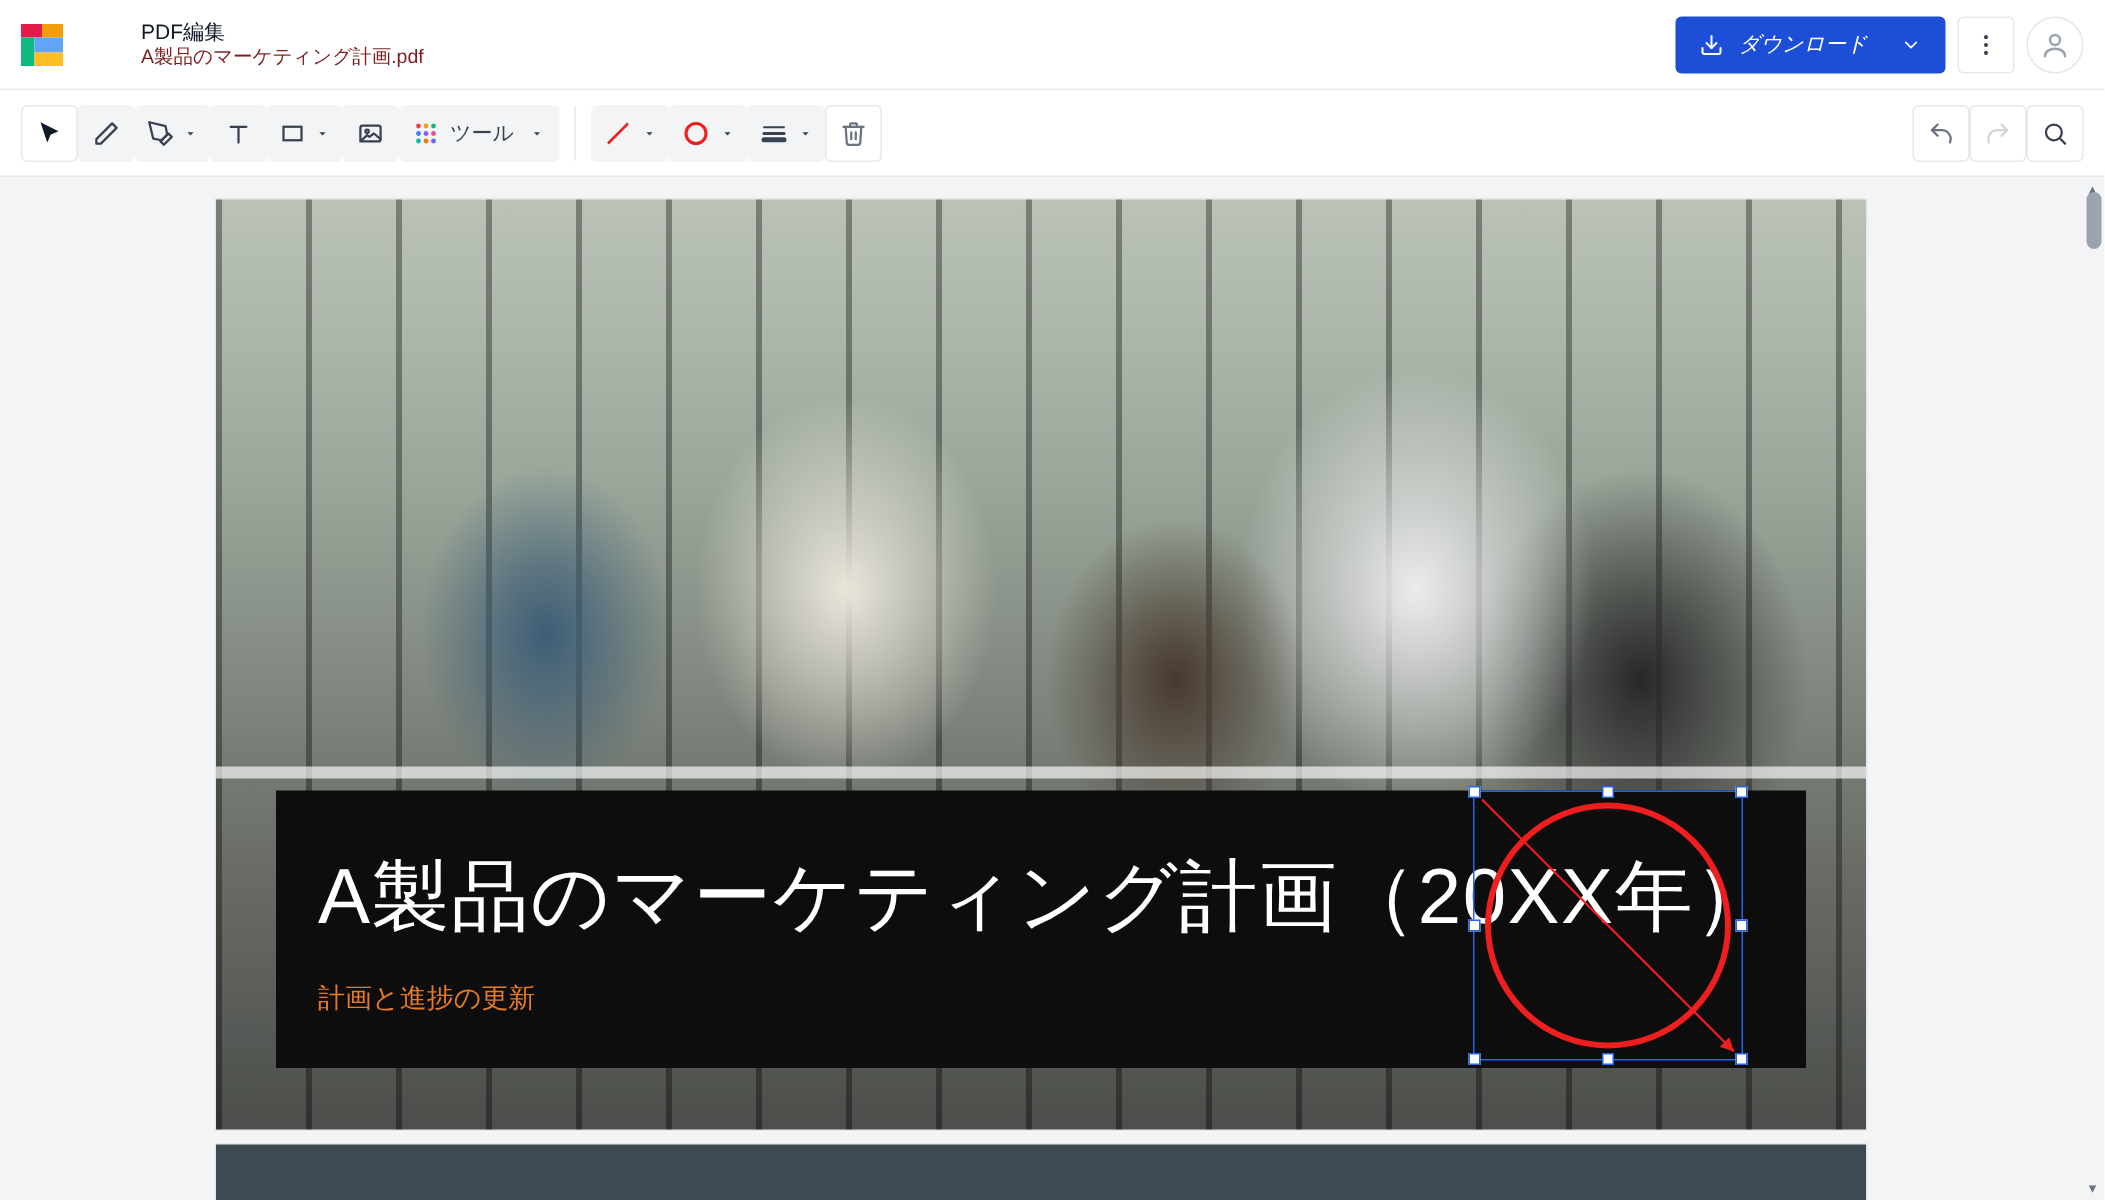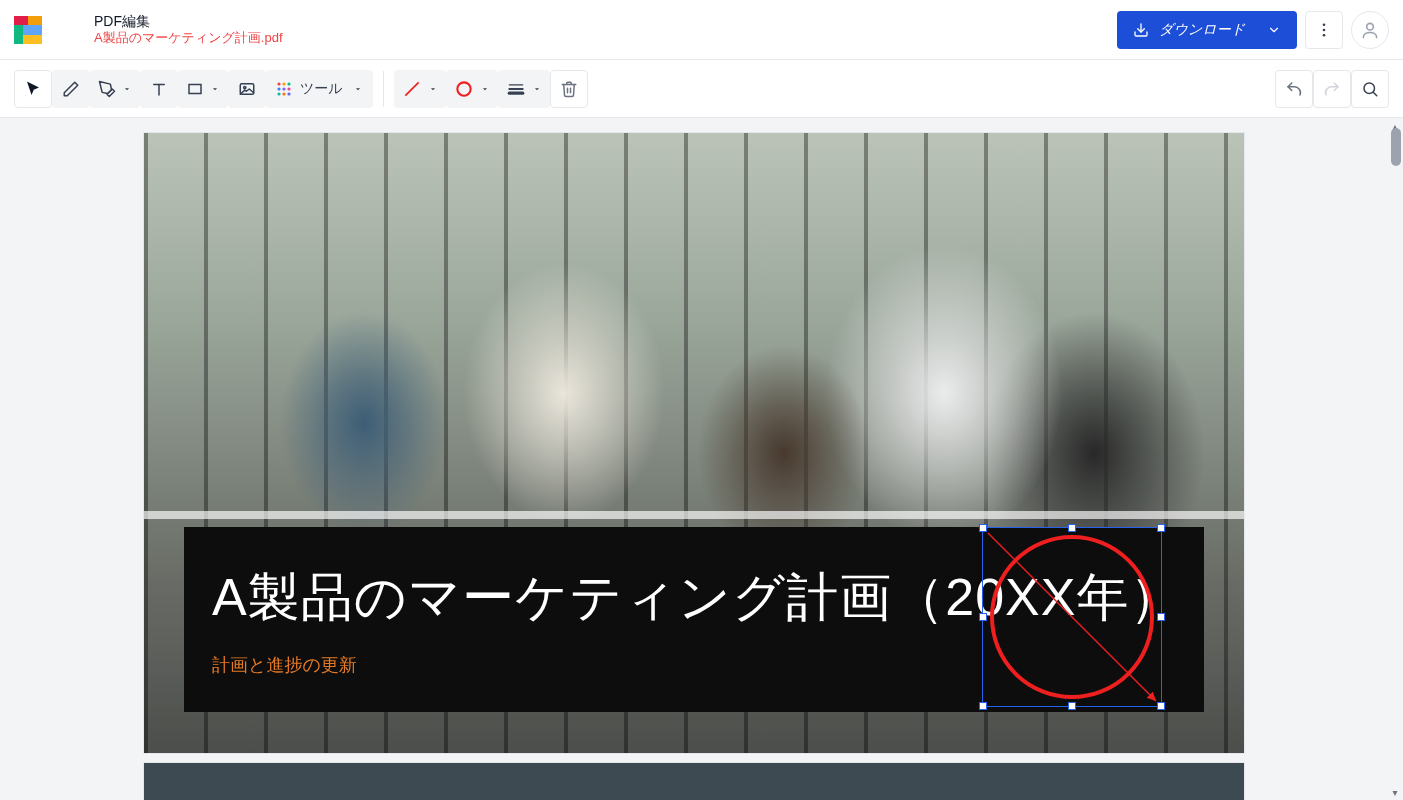--- a/index.html
+++ b/index.html
@@ -2,21 +2,21 @@
 <html><head>
 <meta charset="utf-8">
 <style>
   * { margin: 0; padding: 0; box-sizing: border-box; }
   html, body { width: 1403px; height: 800px; font-family: -apple-system, BlinkMacSystemFont, "Segoe UI", "Helvetica Neue", Arial, "Hiragino Sans", "Yu Gothic", sans-serif; background: #fff; overflow: hidden; }
   
   .header { height: 60px; display: flex; align-items: center; padding: 0 14px; border-bottom: 1px solid #e5e7eb; }
   .app-logo { width: 28px; height: 28px; margin-right: 10px; }
   .title-block { display: flex; flex-direction: column; line-height: 1.25; margin-left: 42px; }
   .app-title { font-size: 14px; color: #111827; }
-  .file-name { font-size: 13px; color: #ef4444; }
+  .file-name { font-size: 13px; color: #7f1d1d; }
   .header-spacer { flex: 1; }
   .download-btn { background: #1d4ed8; color: #fff; border: none; border-radius: 4px; height: 38px; padding: 0 16px; display: flex; align-items: center; gap: 10px; font-size: 14px; cursor: pointer; font-style: italic; }
   .download-btn .dl-icon { display:inline-flex; }
   .download-btn .chev { margin-left: 12px; display:inline-flex; }
   .icon-btn { width: 38px; height: 38px; border: 1px solid #e5e7eb; background: #fff; border-radius: 4px; display: inline-flex; align-items: center; justify-content: center; cursor: pointer; margin-left: 8px; color:#374151; }
   .icon-btn.round { border-radius: 50%; }
   
   .toolbar { height: 58px; display: flex; align-items: center; padding: 0 14px; border-bottom: 1px solid #e5e7eb; gap: 0; }
   .tbtn { height: 38px; min-width: 38px; border: none; background: #f3f4f6; border-radius: 4px; display: inline-flex; align-items: center; justify-content: center; padding: 0 8px; cursor: pointer; color:#374151; gap:4px;}
   .tbtn.plain { background: #fff; border:1px solid #e5e7eb; }

